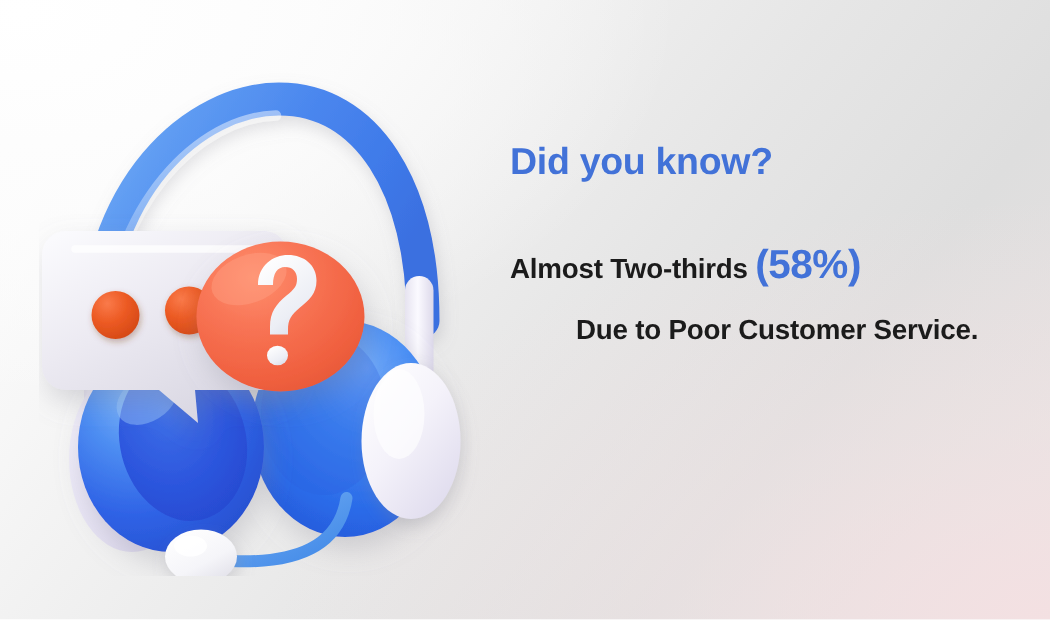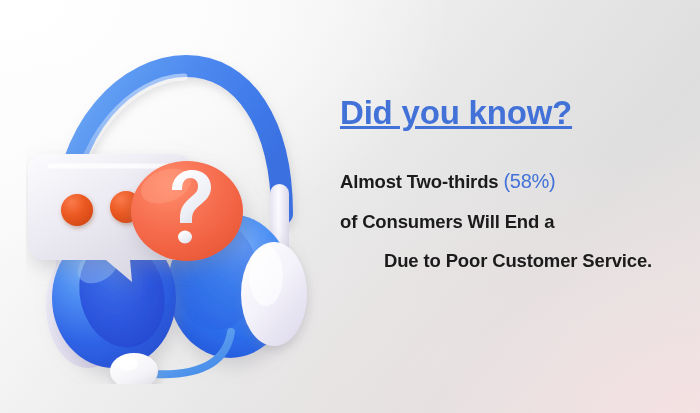--- a/index.html
+++ b/index.html
@@ -35,43 +35,42 @@
   #illustration svg { display: block; width: 100%; height: 100%; }
 
   
   #copy {
     position: absolute;
     left: 340px;
     top: 96px;
     width: 330px;
   }
   #headline {
-    font-size: 33px;
+    font-size: 25px;
     font-weight: bold;
     color: #4272d8;
     letter-spacing: -0.2px;
     line-height: 1;
     margin: 0 0 42px 0;
     white-space: nowrap;
-    text-decoration: underline;
   }
   .stat-line {
     font-size: 18.5px;
     font-weight: bold;
     color: #1b1b1b;
     line-height: 1;
     margin-bottom: 21px;
     white-space: nowrap;
     letter-spacing: -0.15px;
   }
   .stat-line:last-child { margin-bottom: 0; margin-left: 44px; }
   #pct {
     color: #4272d8;
-    font-size: 20px;
-    font-weight: normal;
+    font-size: 27px;
+    font-weight: bold;
     letter-spacing: -0.3px;
   }
 </style>
 </head>
 <body>
 
 <div id="stage">
 
   <div id="illustration">
     <svg viewBox="0 0 300 340" xmlns="http://www.w3.org/2000/svg">
@@ -251,17 +250,16 @@
   </div>
 
   <div id="copy">
 
     <h1 id="headline">Did you know?</h1>
 
     <p class="stat-line">
       <span>Almost Two-thirds </span><span id="pct">(58%)</span>
     </p>
 
-    <p class="stat-line">of Consumers Will End a</p>
     <p class="stat-line">Due to Poor Customer Service.</p>
 
   </div>
 </div>
 
 </body></html>

